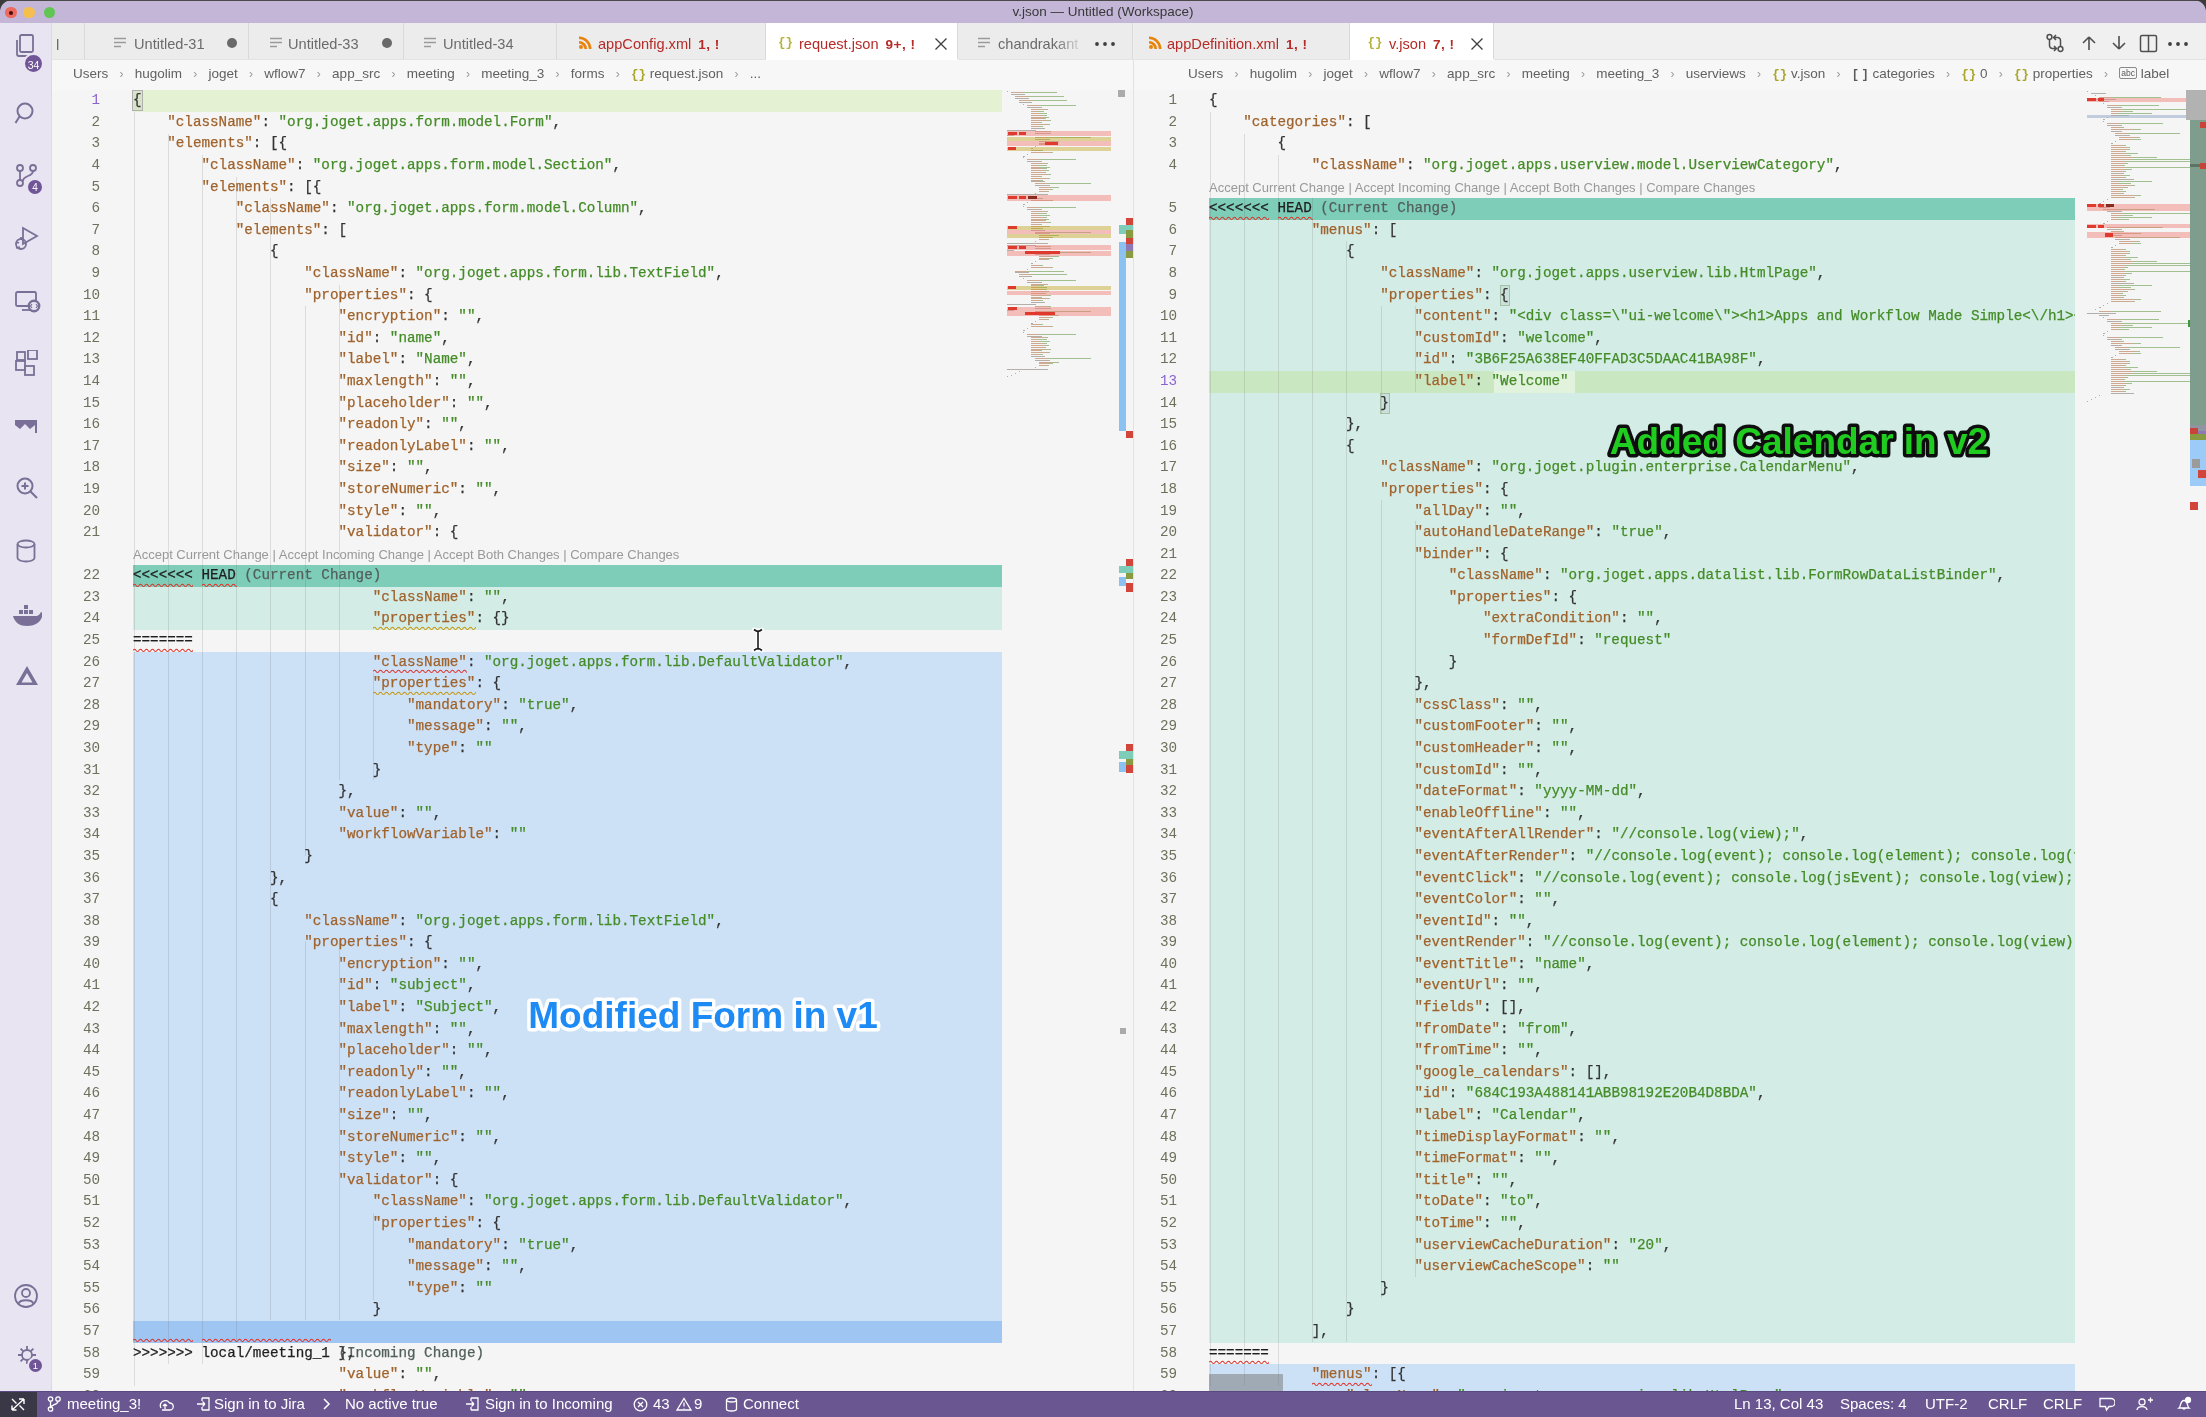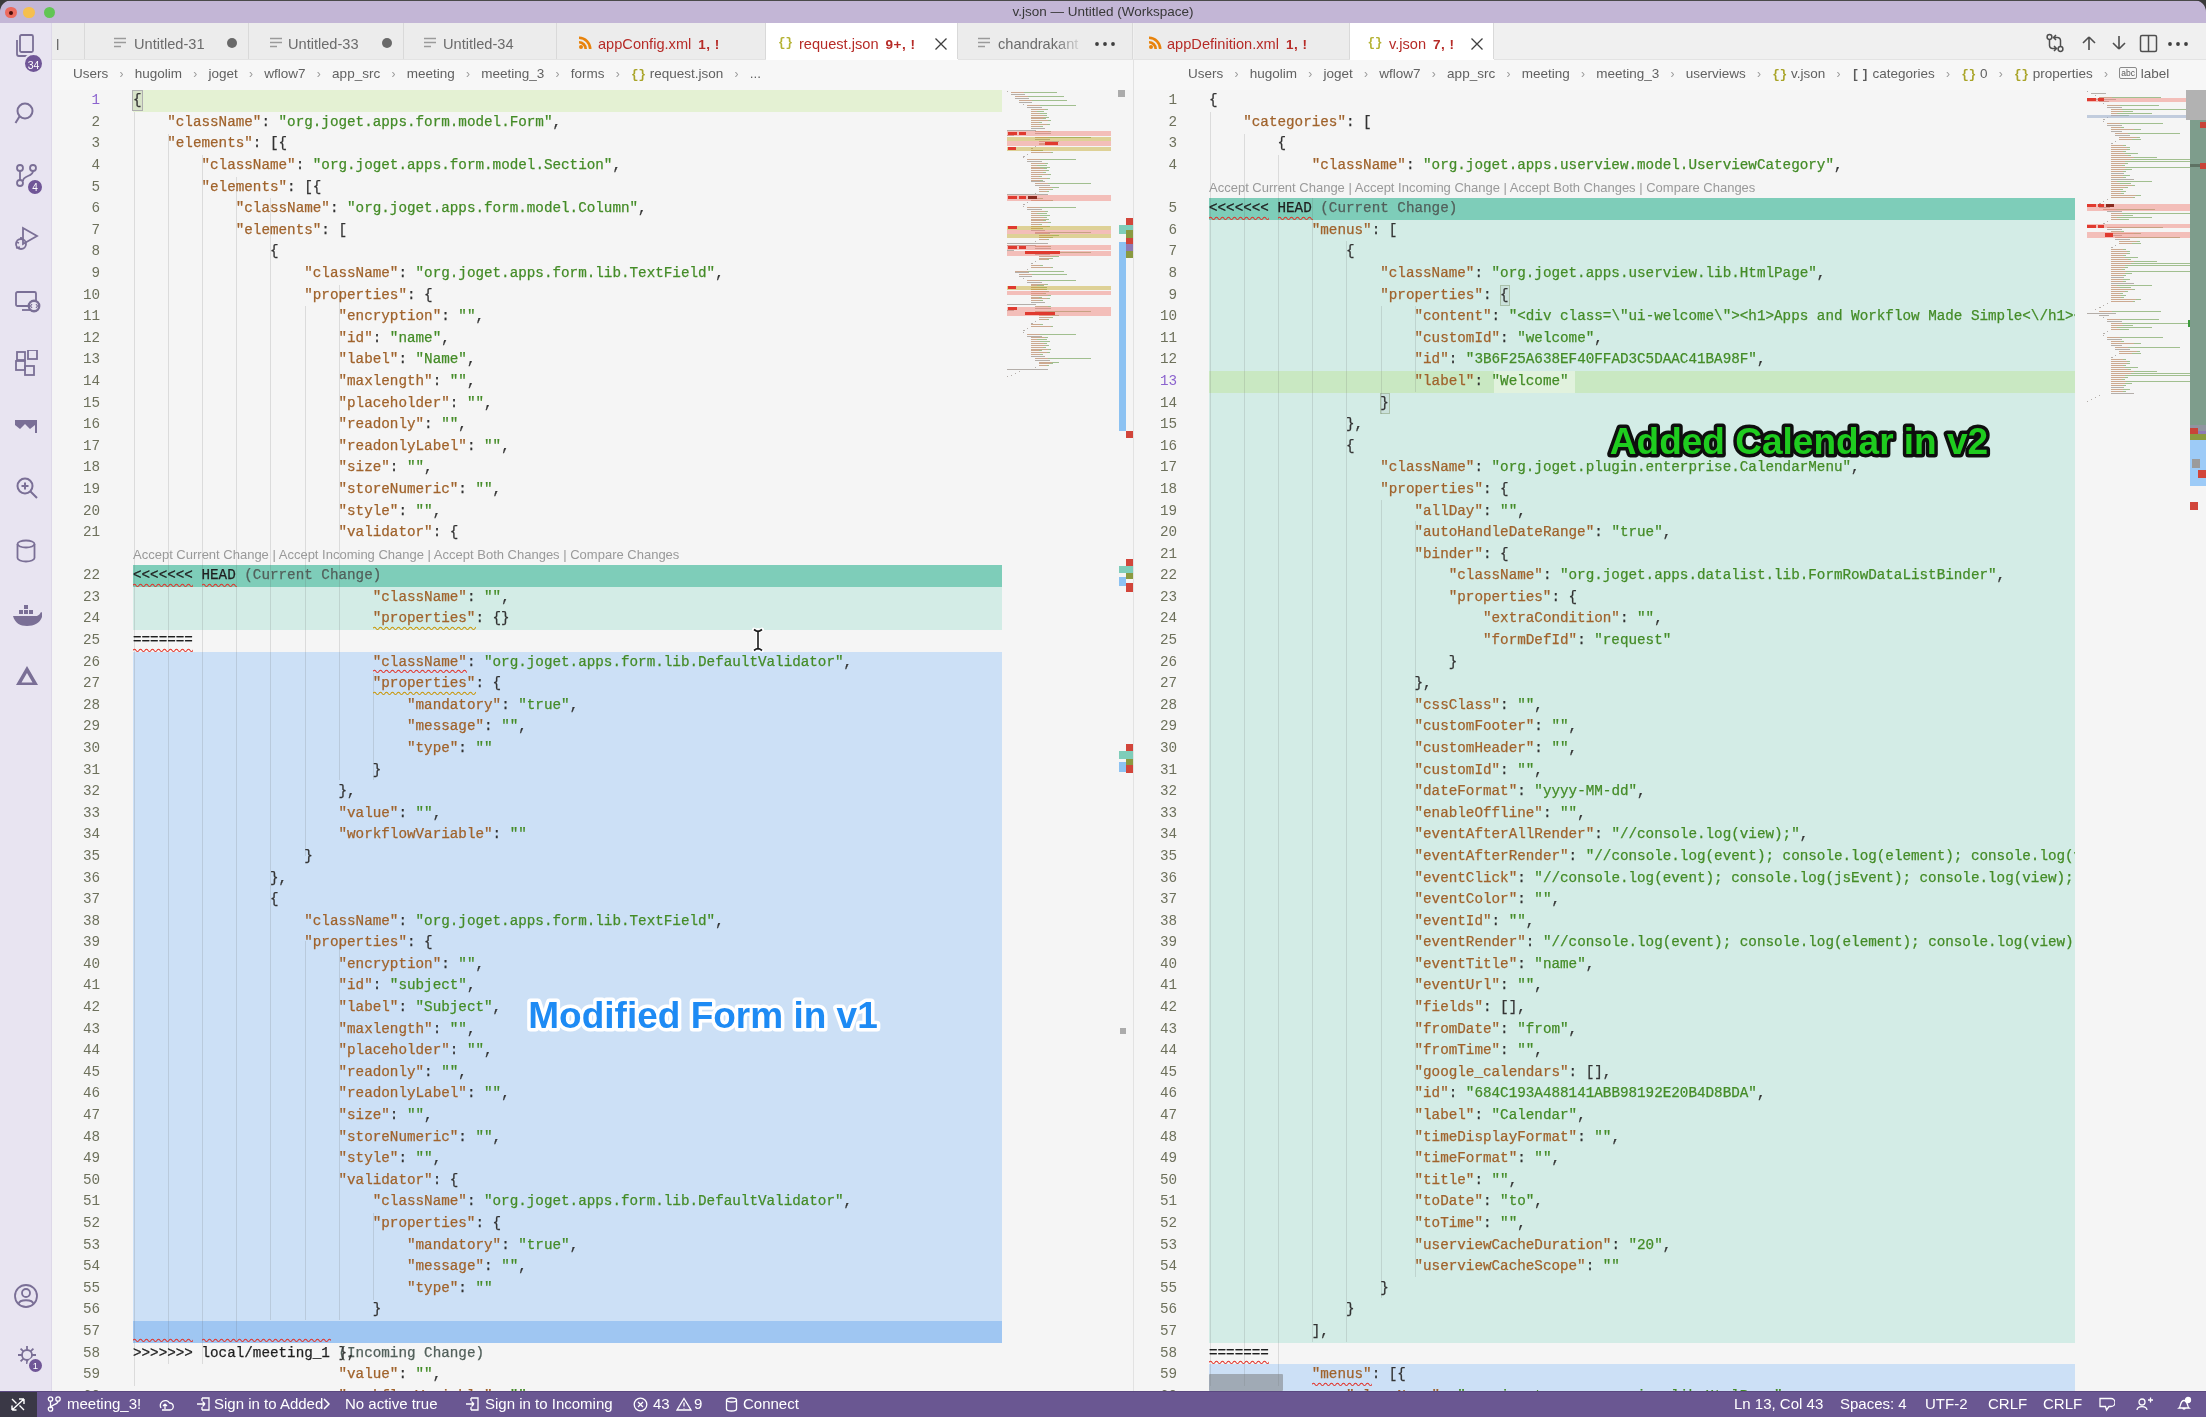--- a/index.html
+++ b/index.html
@@ -1166,21 +1166,21 @@
     <g fill="none" stroke="#fff" stroke-width="1.3">
       <path d="M5 11 a4.5 4.5 0 1 1 8.5 -5 a3.5 3.5 0 0 1 0.5 7 h-8"></path>
       <path d="M9 12 v-5 M9 7 l-2 2 M9 7 l2 2"></path>
     </g>
   </svg>
 <svg class="abs" style="left:196px;top:1397px" width="15" height="14" viewBox="0 0 15 14">
     <g fill="none" stroke="#fff" stroke-width="1.3">
       <path d="M6 1 h7 v12 h-7 M6 1 v3 M6 10 v3 M1 7 h8 M9 7 l-2.5 -2.5 M9 7 l-2.5 2.5"></path>
     </g>
   </svg>
-<div class="it abs" style="left:214px;top:1395px;color:#fff;font-size:15px;white-space:nowrap">Sign in to Added</div>
+<div class="it abs" style="left:214px;top:1395px;color:#fff;font-size:15px;white-space:nowrap">Sign in to Jira</div>
 <svg class="abs" style="left:322px;top:1398px" width="9" height="12" viewBox="0 0 9 12">
     <path d="M2 1 l5 5 -5 5" fill="none" stroke="#fff" stroke-width="1.5"></path>
   </svg>
 <div class="it abs" style="left:345px;top:1395px;color:#fff;font-size:15px;white-space:nowrap">No active true</div>
 <svg class="abs" style="left:465px;top:1397px" width="15" height="14" viewBox="0 0 15 14">
     <g fill="none" stroke="#fff" stroke-width="1.3">
       <path d="M6 1 h7 v12 h-7 M6 1 v3 M6 10 v3 M1 7 h8 M9 7 l-2.5 -2.5 M9 7 l-2.5 2.5"></path>
     </g>
   </svg>
 <div class="it abs" style="left:485px;top:1395px;color:#fff;font-size:15px;white-space:nowrap">Sign in to Incoming</div>

